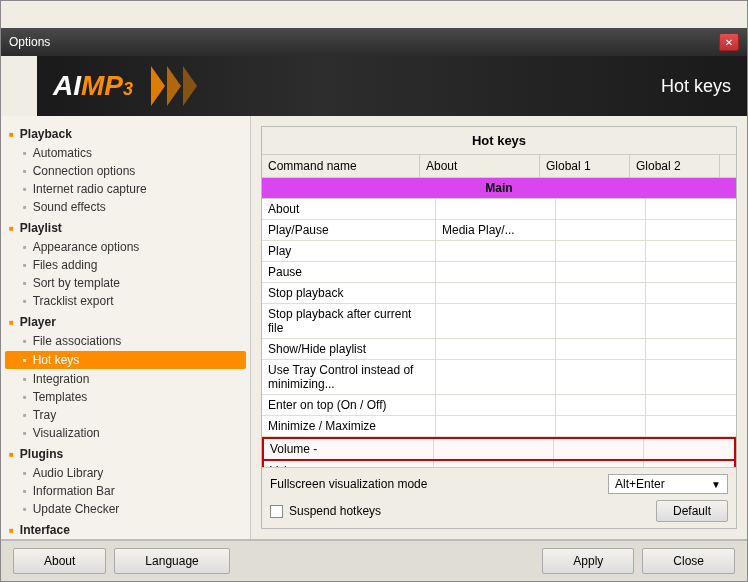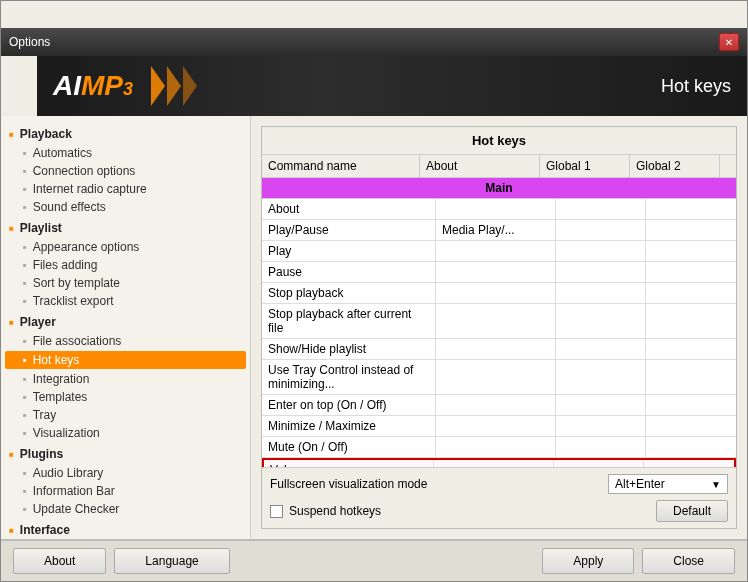--- a/index.html
+++ b/index.html
@@ -447,26 +447,20 @@
             <div class="hotkey-cell"></div>
             <div class="hotkey-cell"></div>
             <div class="hotkey-cell"></div>
           </div>
           <div class="hotkey-row">
             <div class="hotkey-cell">Minimize / Maximize</div>
             <div class="hotkey-cell"></div>
             <div class="hotkey-cell"></div>
             <div class="hotkey-cell"></div>
           </div>
-          <div class="hotkey-row">
-            <div class="hotkey-cell">Mute (On / Off)</div>
-            <div class="hotkey-cell"></div>
-            <div class="hotkey-cell"></div>
-            <div class="hotkey-cell"></div>
-          </div>
 
           <div class="hotkey-row" style="border: 2px solid #cc0000; background: #fff8f8;">
             <div class="hotkey-cell">Volume -</div>
             <div class="hotkey-cell"></div>
             <div class="hotkey-cell"></div>
             <div class="hotkey-cell"></div>
           </div>
           <div class="hotkey-row" style="border: 2px solid #cc0000; border-top: none; background: #fff8f8;">
             <div class="hotkey-cell">Volume +</div>
             <div class="hotkey-cell"></div>

